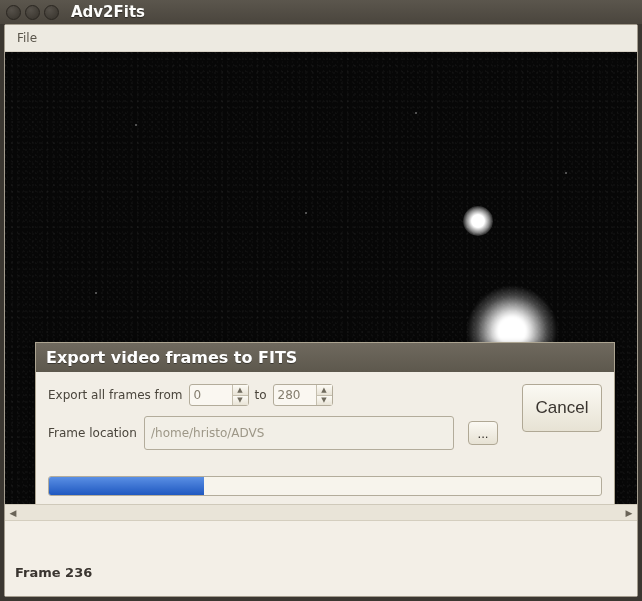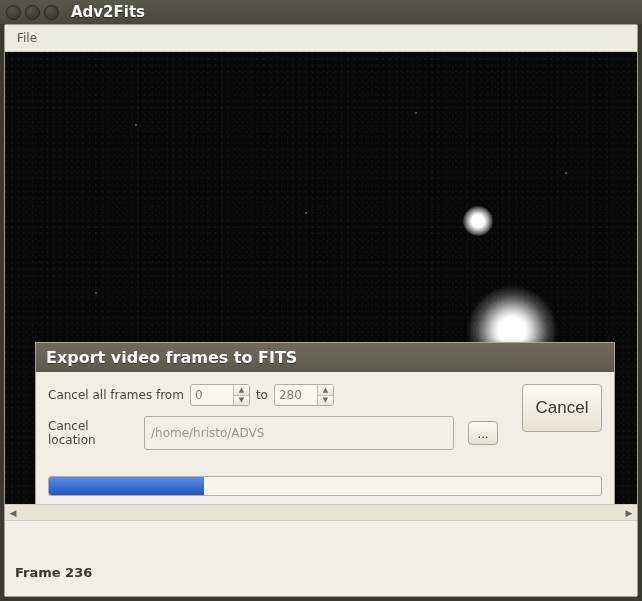--- a/index.html
+++ b/index.html
@@ -185,39 +185,39 @@
     <div class="speck" style="left:90px;top:240px;width:2px;height:2px;"></div>
     <div class="speck" style="left:410px;top:60px;width:2px;height:2px;"></div>
     <div class="speck" style="left:560px;top:120px;width:2px;height:2px;"></div>
 
     <div class="dialog">
       <div class="dialog-title">Export video frames to FITS</div>
       <div class="dialog-body">
         <div class="top-row">
           <div class="fields">
             <div class="field-row">
-              <span class="lbl">Cancel all frames from</span>
+              <span class="lbl">Export all frames from</span>
               <span class="spin">
                 <input value="0" style="">
                 <span class="arrows">
                   <div>▲</div>
                   <div>▼</div>
                 </span>
               </span>
               <span class="lbl">to</span>
               <span class="spin">
                 <input value="280" style="">
                 <span class="arrows">
                   <div>▲</div>
                   <div>▼</div>
                 </span>
               </span>
             </div>
             <div class="field-row">
-              <span class="lbl" style="width:90px">Cancel location</span>
+              <span class="lbl" style="width:90px">Frame location</span>
               <input class="loc-input" value="/home/hristo/ADVS" style="">
               <button class="browse-btn">...</button>
             </div>
           </div>
           <button class="cancel-btn">Cancel</button>
         </div>
 
         <div class="progress">
           <div class="bar" id="progress-bar-fill" style="width: 28%;"></div>
         </div>

